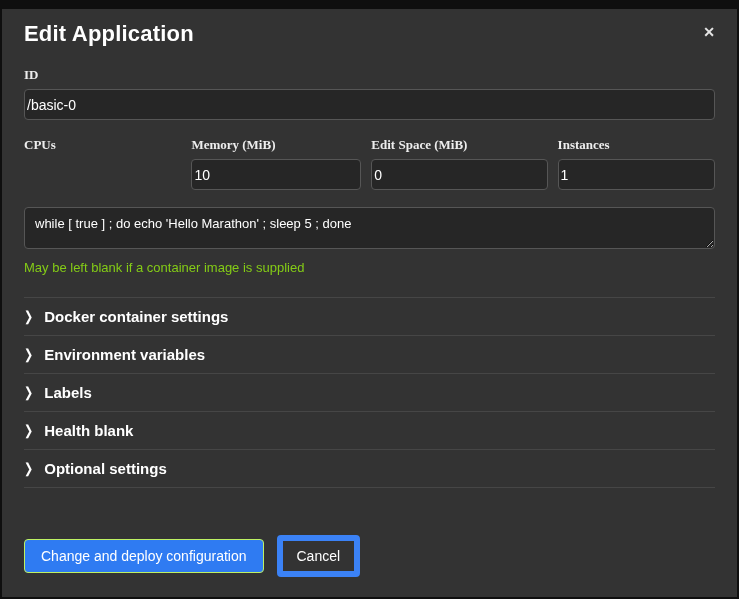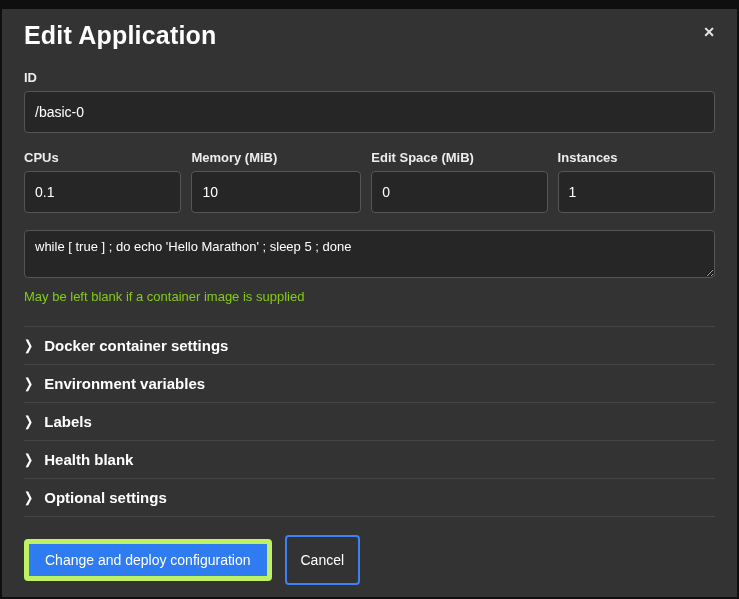--- a/index.html
+++ b/index.html
@@ -21,21 +21,21 @@
     background: #333333;
     color: #ffffff;
     display: flex;
     flex-direction: column;
   }
   .modal-header {
     position: relative;
     padding: 12px 22px 16px 22px;
   }
   .modal-title {
-    font-size: 25px;
+    font-size: 22px;
     font-weight: bold;
     color: #ffffff;
     letter-spacing: 0.2px;
   }
   .close-btn {
     position: absolute;
     top: 14px;
     right: 16px;
     background: none;
     border: none;
@@ -50,37 +50,38 @@
   .modal-body {
     padding: 4px 22px 0 22px;
     flex: 1;
   }
   .field-label {
     display: block;
     font-size: 13px;
     font-weight: bold;
     color: #ededed;
     margin-bottom: 6px;
+    font-family: Liberation Serif, serif;
   }
   .text-input, .text-area {
     width: 100%;
     background: #262626;
     border: 1px solid #565656;
     border-radius: 4px;
     color: #ffffff;
     font-size: 14px;
     font-family: "Liberation Sans", sans-serif;
     outline: none;
   }
   .text-input {
+    height: 31px;
+    padding: 0 2px;
+  }
+  .text-area {
     height: 42px;
-    padding: 0 10px;
-  }
-  .text-area {
-    height: 48px;
     padding: 7px 10px;
     resize: both;
     font-size: 13px;
     line-height: 1.4;
   }
   .field-block { margin-bottom: 17px; }
   .field-row {
     display: grid;
     grid-template-columns: 1fr 1.08fr 1.12fr 1fr;
     column-gap: 16px;
@@ -125,30 +126,30 @@
   }
   .btn {
     border-radius: 4px;
     font-size: 14px;
     font-family: "Liberation Sans", sans-serif;
     cursor: pointer;
     line-height: 1;
   }
   .btn-primary {
     background: #2f7bf2;
-    border: 5px solid #bef264;
+    border: 1px solid #bef264;
     color: #ffffff;
     padding: 9px 16px;
     font-weight: normal;
   }
   .btn-secondary {
     background: transparent;
-    border: 2px solid #3b82f6;
-    color: #ffffff;
-    padding: 16px 14px;
+    border: 6px solid #3b82f6;
+    color: #ffffff;
+    padding: 8px 14px;
   }
 </style>
 </head>
 <body>
 
 <div class="modal">
 
   <div class="modal-header">
     <span class="modal-title">Edit Application</span>
     <button class="close-btn">✕</button>
@@ -157,21 +158,20 @@
   <div class="modal-body">
 
     <div class="field-block">
       <label class="field-label">ID</label>
       <input type="text" class="text-input" value="/basic-0" style="">
     </div>
 
     <div class="field-row">
       <div>
         <label class="field-label">CPUs</label>
-        <input type="text" class="text-input" value="0.1" style="">
       </div>
       <div>
         <label class="field-label">Memory (MiB)</label>
         <input type="text" class="text-input" value="10" style="">
       </div>
       <div>
         <label class="field-label">Edit Space (MiB)</label>
         <input type="text" class="text-input" value="0" style="">
       </div>
       <div>

